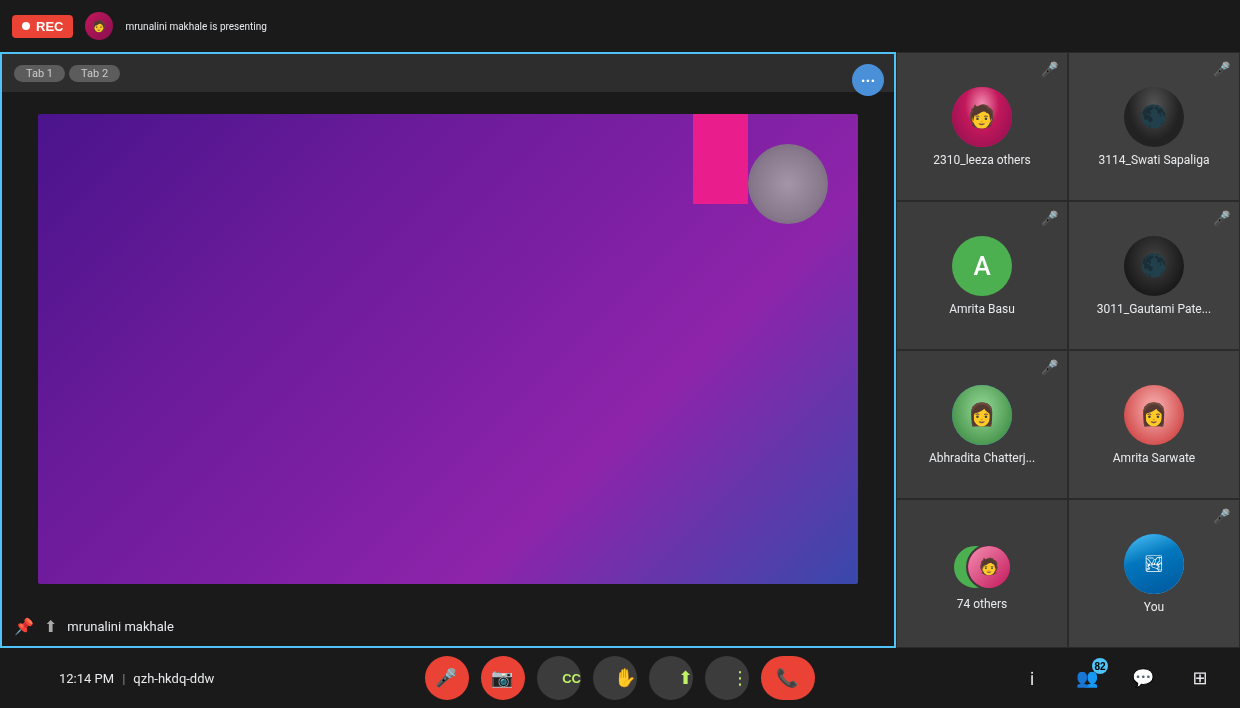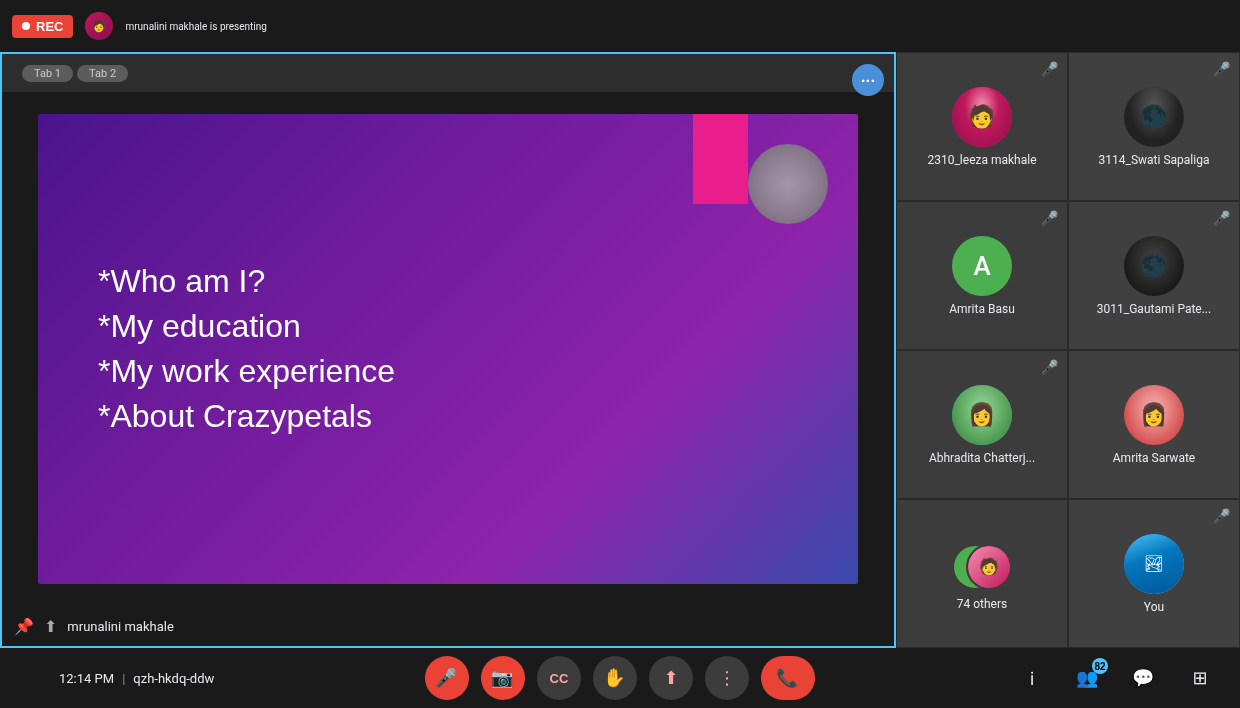--- a/index.html
+++ b/index.html
@@ -71,21 +71,21 @@
       height: 100%;
       position: relative;
       background: #1a1a1a;
       border: 2px solid #4fc3f7;
     }
     .presentation-top-bar {
       height: 38px;
       background: #2d2d2d;
       display: flex;
       align-items: center;
-      padding: 0 20px;
+      padding: 0 12px;
     }
     .presentation-top-bar-content {
       display: flex;
       gap: 4px;
     }
     .tab-pill {
       background: #5c5c5c;
       border-radius: 12px;
       padding: 2px 12px;
       font-size: 11px;
@@ -312,21 +312,21 @@
       height: 44px;
       border-radius: 50%;
       display: flex;
       align-items: center;
       justify-content: center;
       cursor: pointer;
       font-size: 18px;
       border: none;
     }
     .ctrl-btn-red { background: #ea4335; color: #fff; }
-    .ctrl-btn-dark { background: #3c3c3c; color: #fca5a5; }
+    .ctrl-btn-dark { background: #3c3c3c; color: #bef264; justify-content: flex-end; }
     .ctrl-btn-end { background: #ea4335; color: #fff; width: 54px; border-radius: 22px; }
     .bottom-right-controls {
       position: absolute;
       right: 20px;
       display: flex;
       align-items: center;
       gap: 16px;
     }
     .right-ctrl-btn {
       width: 40px;
@@ -447,26 +447,20 @@
       <div class="presentation-top-bar-content">
         <span class="tab-pill">Tab 1</span>
         <span class="tab-pill">Tab 2</span>
       </div>
     </div>
 
     <div class="slide-container">
       <div class="slide">
         <div class="slide-pink-rect"></div>
         <div class="slide-grey-circle"></div>
-        <div class="slide-text">
-          <div>*Who am I?</div>
-          <div>*My education</div>
-          <div>*My work experience</div>
-          <div>*About Crazypetals</div>
-        </div>
       </div>
     </div>
 
     <div class="more-btn">
       <span style="color:#fff;font-size:16px;font-weight:700;">···</span>
     </div>
 
     <div class="presentation-footer">
       <span class="pin-icon">📌</span>
       <span class="fullscreen-icon">⬆</span>
@@ -474,21 +468,21 @@
     </div>
   </div>
 
   <div class="participants-panel">
 
     <div class="participant-tile">
       <span class="mute-icon">🎤</span>
       <div class="participant-avatar avatar-leeza">
         <div class="leeza-photo">🧑</div>
       </div>
-      <span class="participant-name">2310_leeza makhale</span>
+      <span class="participant-name">2310_leeza others</span>
     </div>
 
     <div class="participant-tile">
       <span class="mute-icon">🎤</span>
       <div class="participant-avatar avatar-swati">
         <div class="swati-photo">🌑</div>
       </div>
       <span class="participant-name">3114_Swati Sapaliga</span>
     </div>
 

